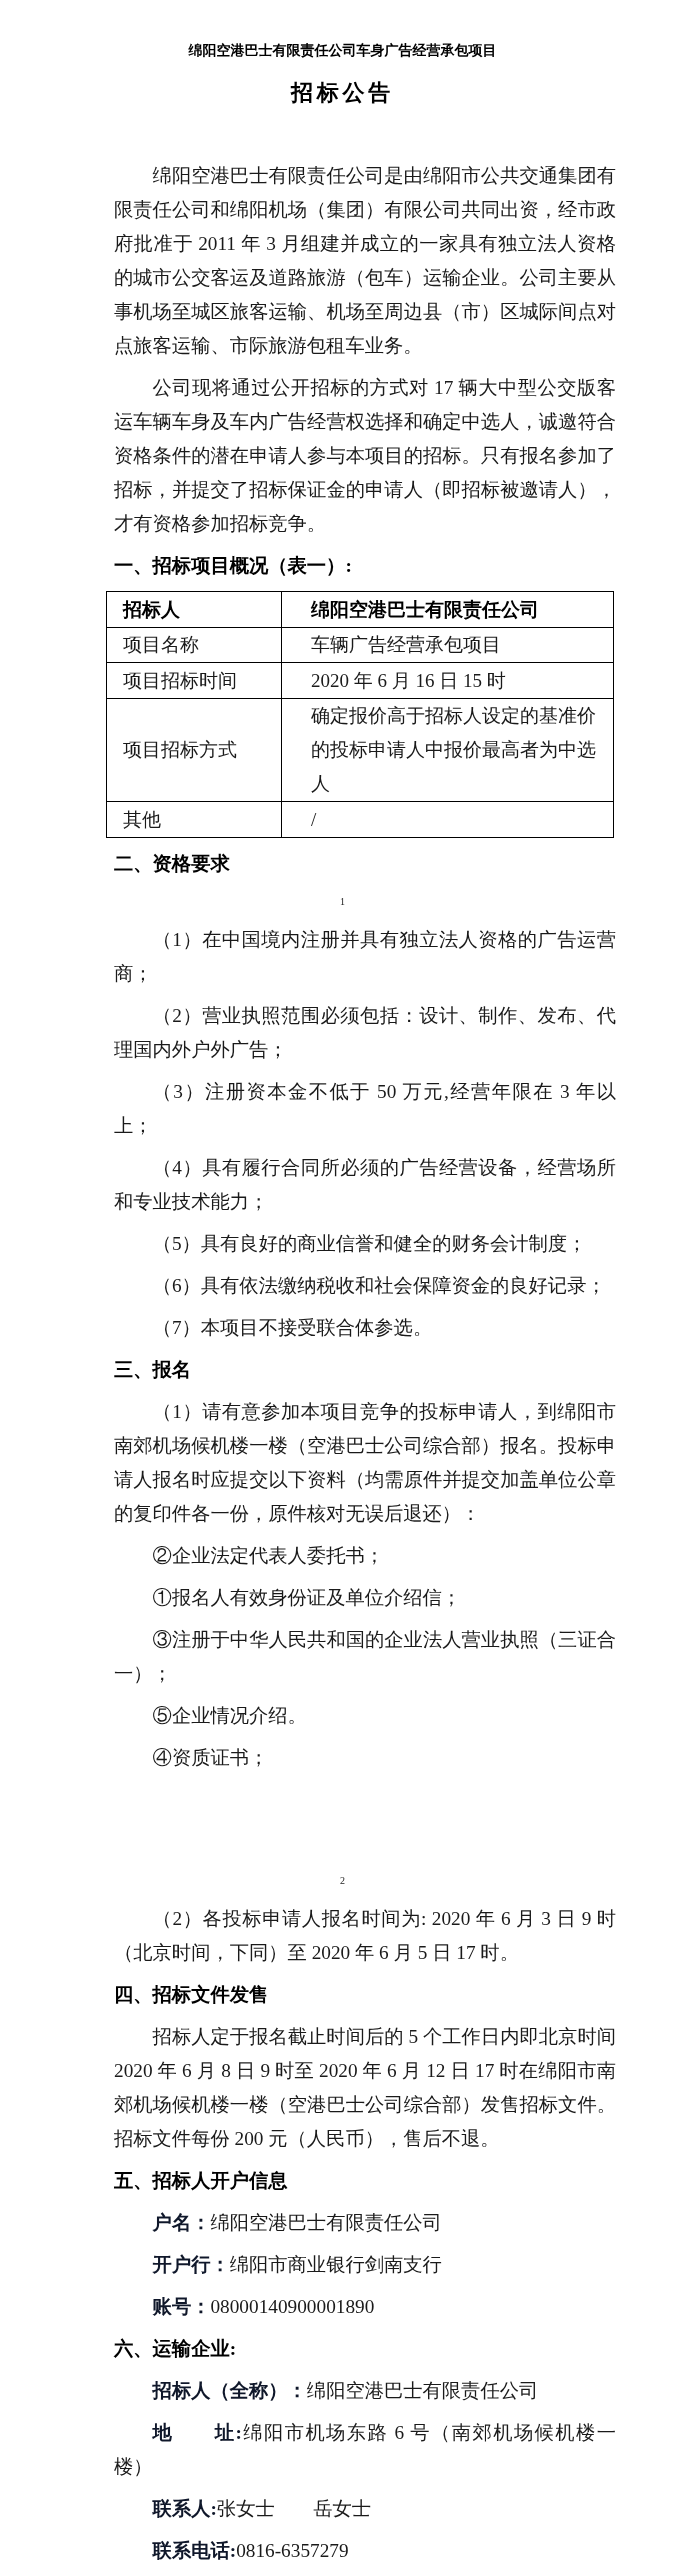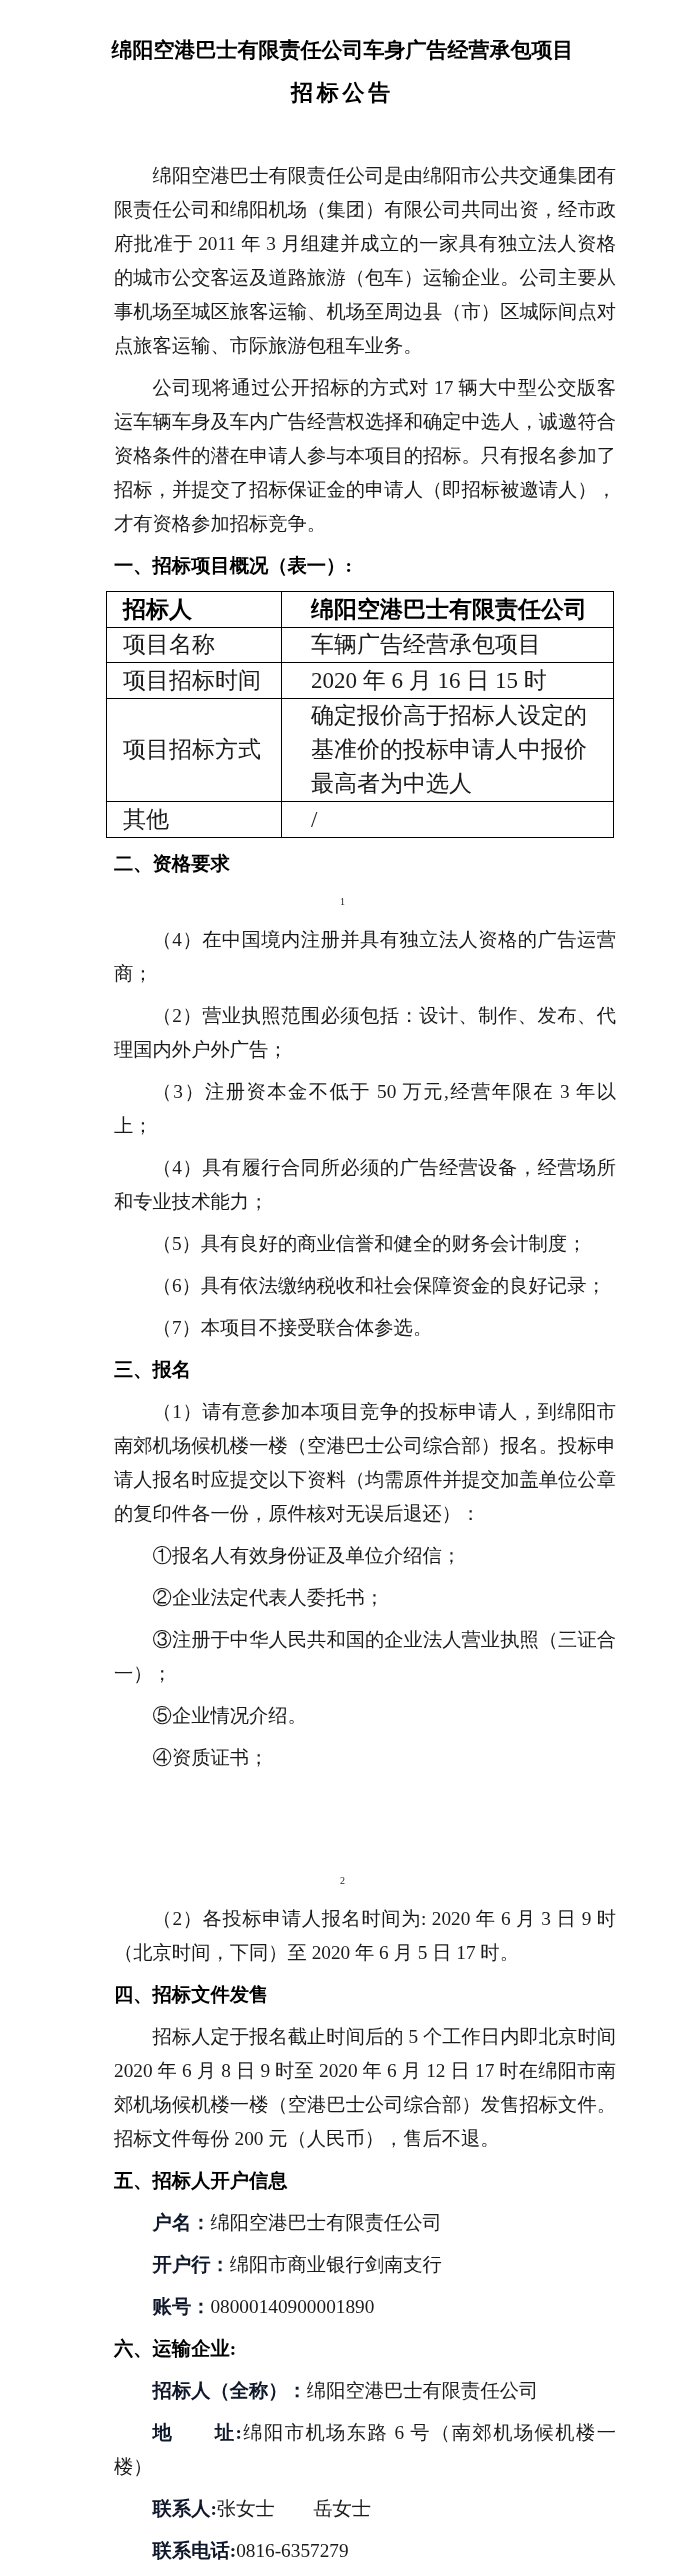--- a/index.html
+++ b/index.html
@@ -1,29 +1,29 @@
 <!DOCTYPE html>
 <html style="font-size:10px"><head>
 <meta charset="utf-8">
 <style>
   html,body{margin:0;padding:0;background:#ffffff;}
   body{width:685px;font-family:"Liberation Serif","DejaVu Serif",serif;color:#1a1a1a;}
   .doc{box-sizing:border-box;width:685px;min-height:2576px;padding:31px 61px 56px 106px;background:#fff;}
   .full-center{margin-left:-106px;margin-right:-61px;text-align:center;text-indent:0;}
-  .title1{font-size:21px;line-height:39px;font-weight:bold;color:#000;}
+  .title1{font-size:14px;line-height:39px;font-weight:bold;color:#000;}
   .title2{font-size:22px;line-height:46px;font-weight:bold;color:#000;letter-spacing:3.7px;}
   .gap-title{height:35px;}
   p{margin:8px;font-size:19.3px;line-height:34px;text-align:justify;text-indent:2em;word-break:break-all;}
   .hd{font-weight:bold;color:#000;text-indent:0;text-align:left;}
   .pagenum{font-size:10px;line-height:26px;color:#222;}
   .pn1{margin-top:5px;margin-bottom:3.7px;}
   .pn2{margin-top:93px;margin-bottom:6.2px;}
   .pn3{margin-top:26px;}
   table.info{border-collapse:collapse;width:508px;margin:8px 0 9.3px 0;table-layout:fixed;}
-  table.info td{border:1.2px solid #000;font-size:23px;line-height:34px;vertical-align:middle;padding-top:0.6px;padding-bottom:0;}
+  table.info td{border:1.2px solid #000;font-size:19px;line-height:34px;vertical-align:middle;padding-top:0.6px;padding-bottom:0;}
   td.lab{width:153px;padding-left:16px;padding-right:5px;}
   td.val{padding-left:29px;padding-right:8.7px;}
   tr.strong td{font-weight:bold;color:#000;}
   .field b{font-weight:bold;color:#0f172a;}
   .closing{text-align:right;padding-right:36px;margin-top:55px;}
   .closing-inner{display:inline-block;text-align:center;}
   .closing-inner div{font-size:19.3px;line-height:36px;}
   .closing-date{margin-top:18px;}
 </style>
 </head>
@@ -62,32 +62,32 @@
         <td class="lab">其他</td>
         <td class="val">/</td>
       </tr>
     </tbody>
   </table>
 
   <p class="hd">二、资格要求</p>
 
   <div class="pagenum full-center pn1">1</div>
 
-  <p>（4）在中国境内注册并具有独立法人资格的广告运营商；</p>
+  <p>（1）在中国境内注册并具有独立法人资格的广告运营商；</p>
   <p>（2）营业执照范围必须包括：设计、制作、发布、代理国内外户外广告；</p>
   <p>（3）注册资本金不低于 50 万元,经营年限在 3 年以上；</p>
   <p>（4）具有履行合同所必须的广告经营设备，经营场所和专业技术能力；</p>
   <p>（5）具有良好的商业信誉和健全的财务会计制度；</p>
   <p>（6）具有依法缴纳税收和社会保障资金的良好记录；</p>
   <p>（7）本项目不接受联合体参选。</p>
 
   <p class="hd">三、报名</p>
   <p>（1）请有意参加本项目竞争的投标申请人，到绵阳市南郊机场候机楼一楼（空港巴士公司综合部）报名。投标申请人报名时应提交以下资料（均需原件并提交加盖单位公章的复印件各一份，原件核对无误后退还）：</p>
+  <p>②企业法定代表人委托书；</p>
   <p>①报名人有效身份证及单位介绍信；</p>
-  <p>②企业法定代表人委托书；</p>
   <p>③注册于中华人民共和国的企业法人营业执照（三证合一）；</p>
   <p>⑤企业情况介绍。</p>
   <p>④资质证书；</p>
 
   <div class="pagenum full-center pn2">2</div>
 
   <p>（2）各投标申请人报名时间为: 2020 年 6 月 3 日 9 时（北京时间，下同）至 2020 年 6 月 5 日 17 时。</p>
 
   <p class="hd">四、招标文件发售</p>
   <p>招标人定于报名截止时间后的 5 个工作日内即北京时间 2020 年 6 月 8 日 9 时至 2020 年 6 月 12 日 17 时在绵阳市南郊机场候机楼一楼（空港巴士公司综合部）发售招标文件。招标文件每份 200 元（人民币），售后不退。</p>

